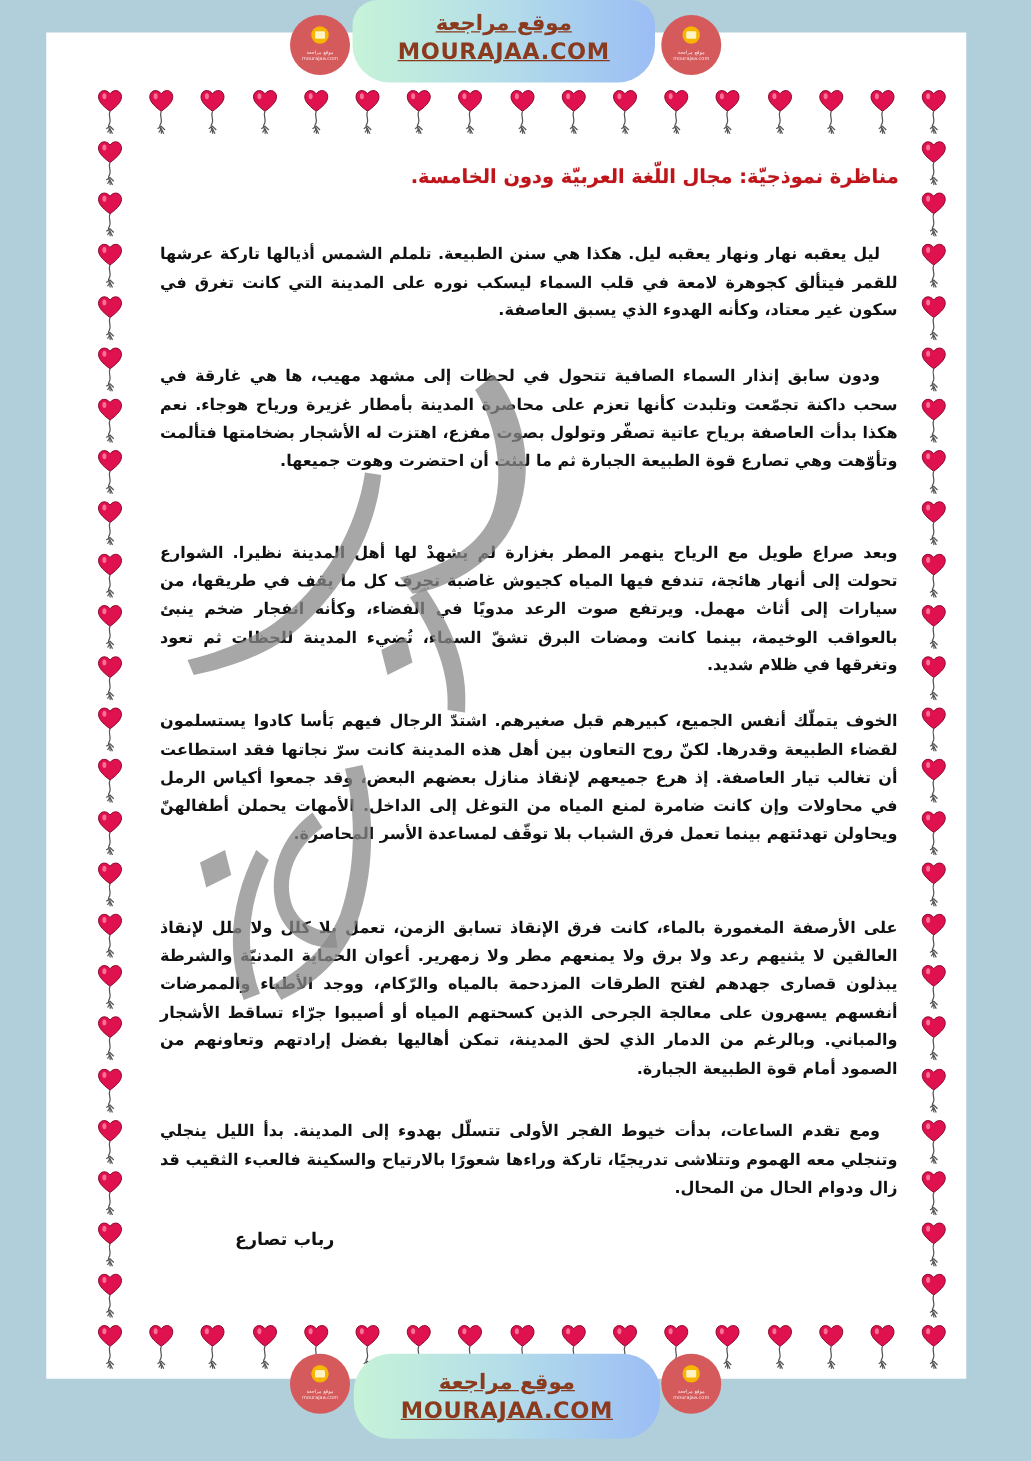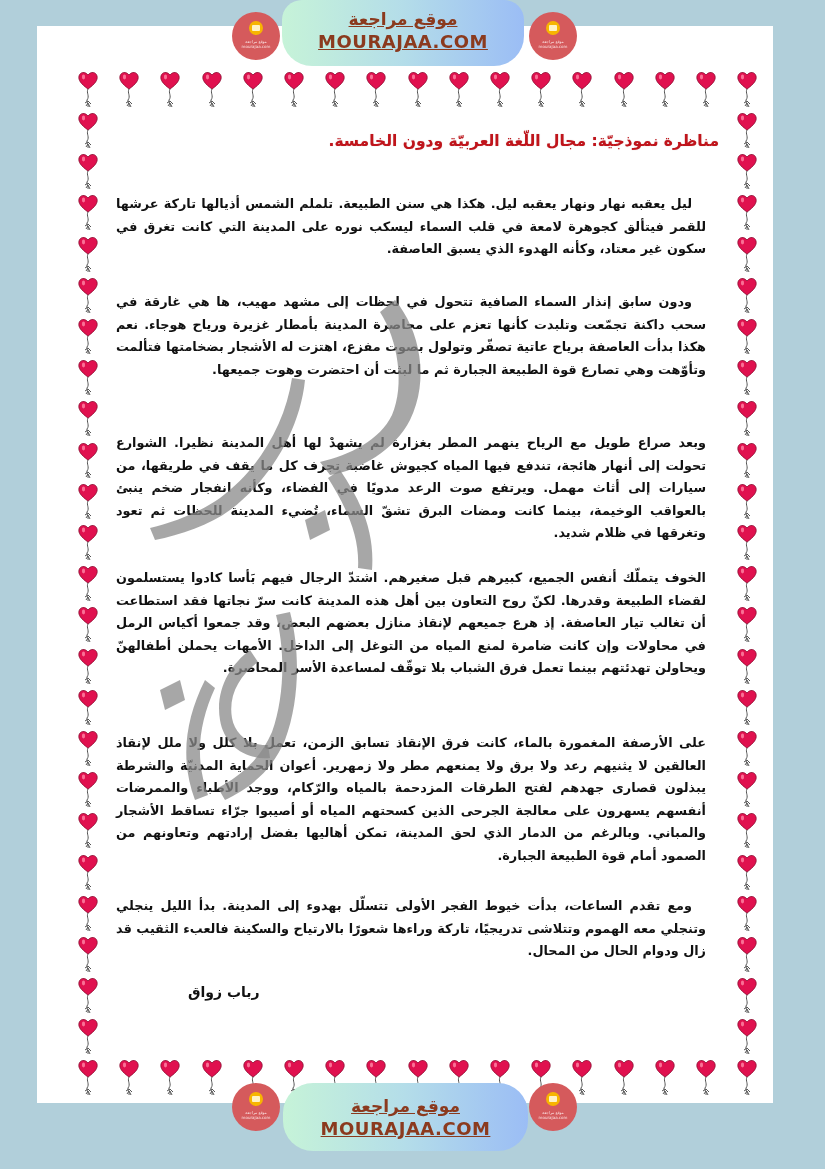--- a/index.html
+++ b/index.html
@@ -47,21 +47,21 @@
   .badge .lbl {
     position:absolute; left:0; right:0; top:27px; text-align:center;
     font-size:4px; line-height:5px; color:#fbe3e3;
   }
   .title {
     position:absolute; top:132px; right:106px; direction:rtl;
     font-family:"DejaVu Sans", sans-serif; font-weight:bold; font-size:15.5px;
     color:#c0141b; white-space:nowrap; text-shadow:0 0 1px rgba(120,0,0,0.3);
   }
   .text {
-    position:absolute; left:116px; width:590px; direction:rtl; text-align:justify;
+    position:absolute; left:128px; width:590px; direction:rtl; text-align:justify;
     font-family:"DejaVu Sans", sans-serif; font-weight:bold; font-size:12.8px;
     line-height:22.6px; color:#111;
     text-align-last:right;
   }
   .signature {
     position:absolute; left:188px; top:984px; direction:rtl;
     font-family:"DejaVu Sans", sans-serif; font-size:14px; color:#111;
     font-weight:bold;
   }
   .watermark {
@@ -731,21 +731,21 @@
 
 <div class="title">مناظرة نموذجيّة: مجال اللّغة العربيّة ودون الخامسة.</div>
 
 <p class="text" style="top:193px; margin:0; text-indent:14px;">ليل يعقبه نهار ونهار يعقبه ليل. هكذا هي سنن الطبيعة. تلملم الشمس أذيالها تاركة عرشها للقمر فيتألق كجوهرة لامعة في قلب السماء ليسكب نوره على المدينة التي كانت تغرق في سكون غير معتاد، وكأنه الهدوء الذي يسبق العاصفة.</p>
 <p class="text" style="top:291px; margin:0; text-indent:14px;">ودون سابق إنذار السماء الصافية تتحول في لحظات إلى مشهد مهيب، ها هي غارقة في سحب داكنة تجمّعت وتلبدت كأنها تعزم على محاصرة المدينة بأمطار غزيرة ورياح هوجاء. نعم هكذا بدأت العاصفة برياح عاتية تصفّر وتولول بصوت مفزع، اهتزت له الأشجار بضخامتها فتألمت وتأوّهت وهي تصارع قوة الطبيعة الجبارة ثم ما لبثت أن احتضرت وهوت جميعها.</p>
 <p class="text" style="top:432px; margin:0;">وبعد صراع طويل مع الرياح ينهمر المطر بغزارة لم يشهدْ لها أهل المدينة نظيرا. الشوارع تحولت إلى أنهار هائجة، تندفع فيها المياه كجيوش غاضبة تجرف كل ما يقف في طريقها، من سيارات إلى أثاث مهمل. ويرتفع صوت الرعد مدويًا في الفضاء، وكأنه انفجار ضخم ينبئ بالعواقب الوخيمة، بينما كانت ومضات البرق تشقّ السماء، تُضيء المدينة للحظات ثم تعود وتغرقها في ظلام شديد.</p>
 <p class="text" style="top:567px; margin:0;">الخوف يتملّك أنفس الجميع، كبيرهم قبل صغيرهم. اشتدّ الرجال فيهم بَأسا كادوا يستسلمون لقضاء الطبيعة وقدرها. لكنّ روح التعاون بين أهل هذه المدينة كانت سرّ نجاتها فقد استطاعت أن تغالب تيار العاصفة. إذ هرع جميعهم لإنقاذ منازل بعضهم البعض، وقد جمعوا أكياس الرمل في محاولات وإن كانت ضامرة لمنع المياه من التوغل إلى الداخل. الأمهات يحملن أطفالهنّ ويحاولن تهدئتهم بينما تعمل فرق الشباب بلا توقّف لمساعدة الأسر المحاصرة.</p>
 <p class="text" style="top:732px; margin:0;">على الأرصفة المغمورة بالماء، كانت فرق الإنقاذ تسابق الزمن، تعمل بلا كلل ولا ملل لإنقاذ العالقين لا يثنيهم رعد ولا برق ولا يمنعهم مطر ولا زمهرير. أعوان الحماية المدنيّة والشرطة يبذلون قصارى جهدهم لفتح الطرقات المزدحمة بالمياه والرّكام، ووجد الأطباء والممرضات أنفسهم يسهرون على معالجة الجرحى الذين كسحتهم المياه أو أصيبوا جرّاء تساقط الأشجار والمباني. وبالرغم من الدمار الذي لحق المدينة، تمكن أهاليها بفضل إرادتهم وتعاونهم من الصمود أمام قوة الطبيعة الجبارة.</p>
 <p class="text" style="top:895px; margin:0; text-indent:14px;">ومع تقدم الساعات، بدأت خيوط الفجر الأولى تتسلّل بهدوء إلى المدينة. بدأ الليل ينجلي وتنجلي معه الهموم وتتلاشى تدريجيًا، تاركة وراءها شعورًا بالارتياح والسكينة فالعبء الثقيب قد زال ودوام الحال من المحال.</p>
 
-<div class="signature">رباب زواق</div>
+<div class="signature">رباب تصارع</div>
 
 <svg class="watermark" viewBox="0 0 825 1169">
   <g fill="#8a8a8a" fill-opacity="0.75">
     <path d="M395 300 C 420 330, 430 380, 410 420 C 395 450, 360 470, 330 475 L 320 462 C 350 455, 380 440, 392 415 C 405 385, 398 340, 380 312 Z"></path>
     <path d="M305 380 C 300 430, 270 480, 230 510 C 210 525, 180 535, 155 540 L 150 528 C 175 522, 200 512, 220 498 C 258 470, 285 425, 292 378 Z"></path>
     <path d="M340 470 C 360 500, 375 530, 372 570 L 358 568 C 360 535, 345 505, 328 478 Z"></path>
     <path d="M305 520 L 325 510 L 330 530 L 310 540 Z"></path>
     <path d="M290 612 C 300 650, 300 700, 285 740 C 270 775, 245 790, 225 800 L 218 788 C 240 776, 260 760, 272 732 C 285 695, 285 650, 276 615 Z"></path>
     <path d="M250 650 C 230 665, 215 690, 220 720 C 224 745, 245 760, 270 758 L 268 745 C 250 746, 235 735, 232 718 C 228 695, 240 675, 258 662 Z"></path>
     <path d="M160 690 L 180 680 L 185 700 L 165 710 Z"></path>

